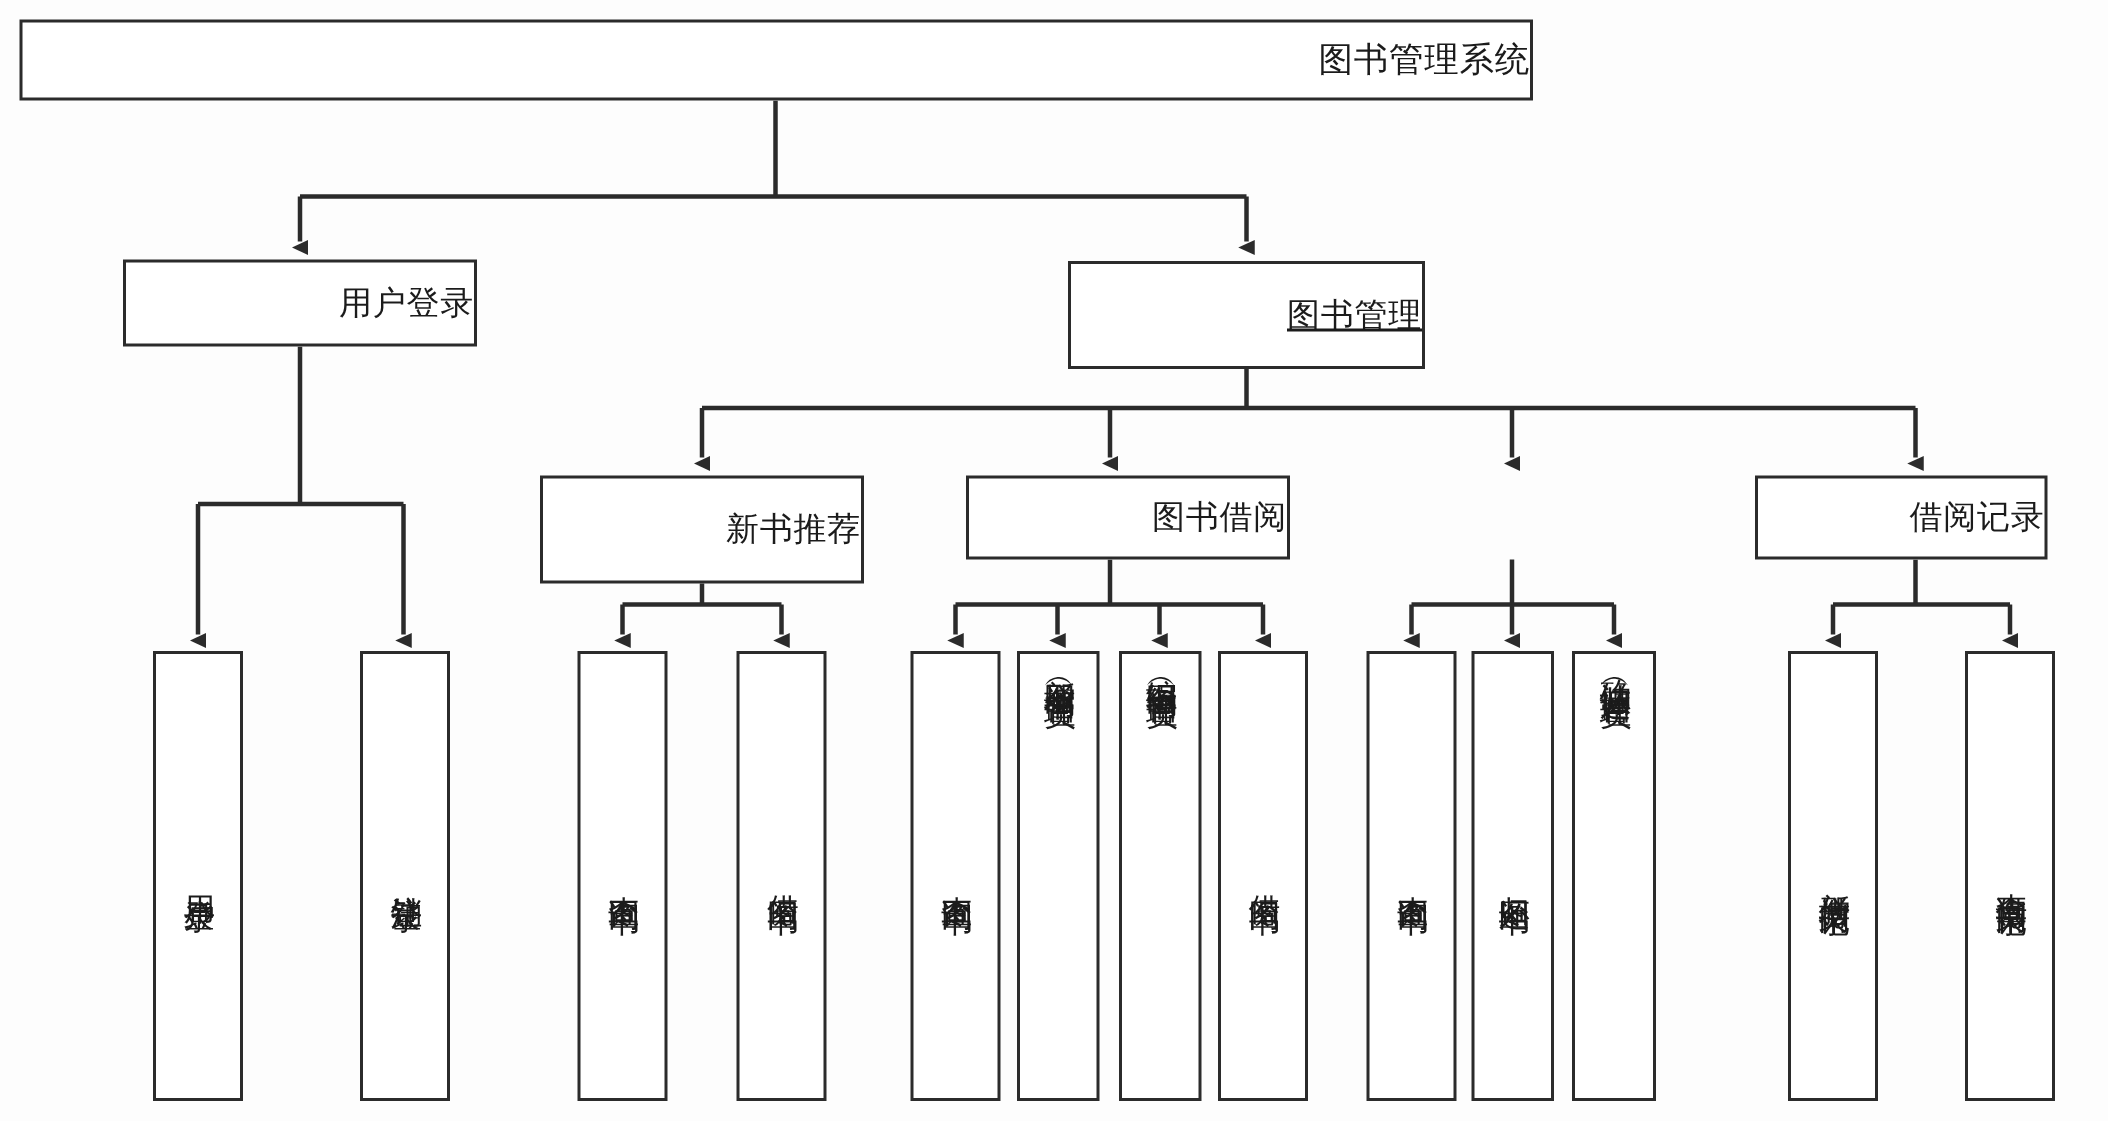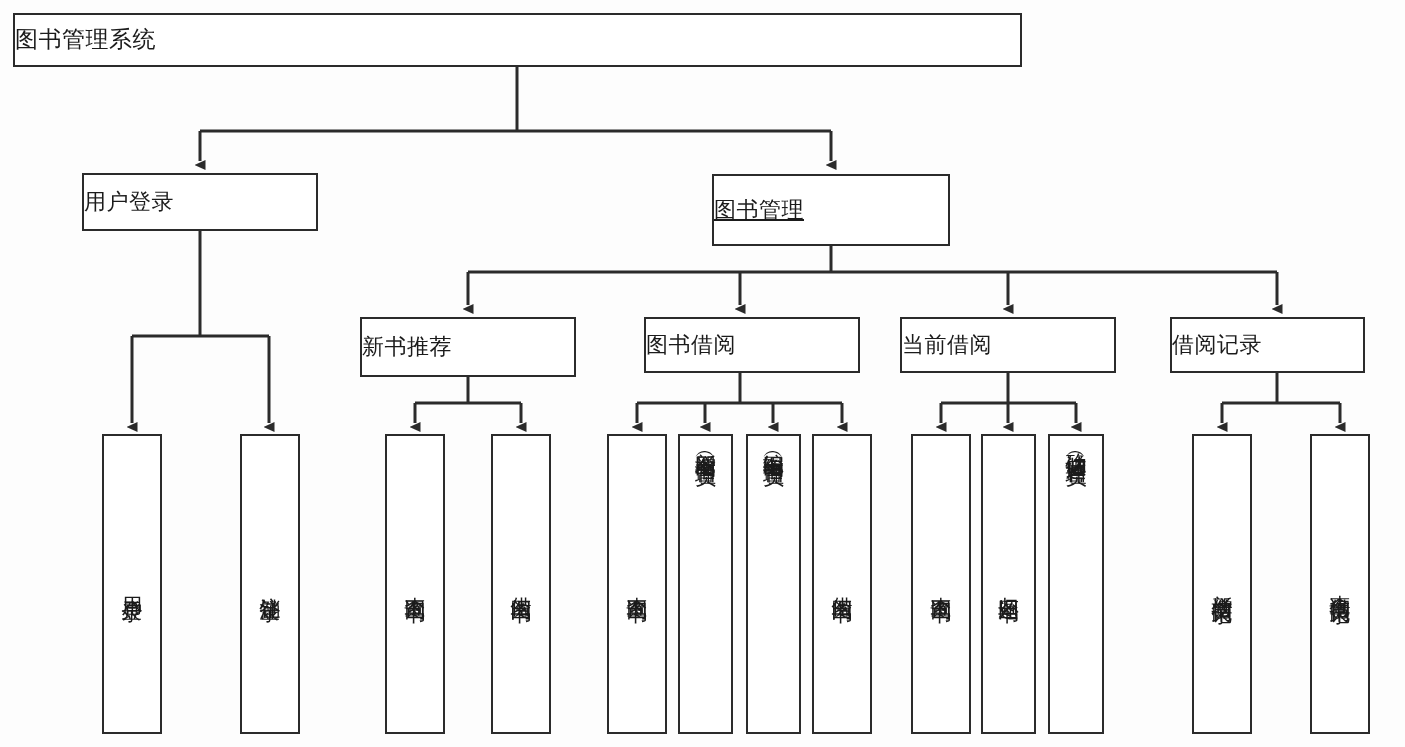--- a/index.html
+++ b/index.html
@@ -13,21 +13,21 @@
   #canvas{position:absolute;left:0;top:0;width:1405px;height:747px;}
   .connectors{position:absolute;left:0;top:0;width:1405px;height:747px;pointer-events:none;}
 
   .node{
     position:absolute;
     box-sizing:border-box;
     background:#ffffff;
     border:2.5px solid #2b2b2b;
     display:flex;
     align-items:center;
-    justify-content:flex-start;
+    justify-content:flex-end;
     color:#1b1b1b;
   }
   .node .lbl{
     display:block;
     text-align:center;
     line-height:1.18;
     letter-spacing:0.5px;
   }
   
   .h-node .lbl{font-size:22px;}
@@ -122,31 +122,28 @@
   </div>
 
   <div class="node h-node" style="left:82px;top:173px;width:236px;height:58px;">
     <span class="lbl">用户登录</span>
   </div>
 
   <div class="node h-node" style="left:712px;top:174px;width:238px;height:72px;text-decoration:underline;">
     <span class="lbl">图书管理</span>
   </div>
 
-  <div class="node h-node" style="left:360px;top:317px;width:216px;height:60px;">
+  <div class="node h-node" style="left:360px;top:317px;width:216px;height:72px;">
     <span class="lbl">新书推荐</span>
   </div>
 
   <div class="node h-node" style="left:632px;top:317px;width:216px;height:56px;margin-left:12px;">
     <span class="lbl">图书借阅</span>
   </div>
 
-  <div class="node h-node" style="left:900px;top:317px;width:216px;height:56px;">
-    <span class="lbl">当前借阅</span>
-  </div>
 
   <div class="node h-node" style="left:1170px;top:317px;width:195px;height:56px;">
     <span class="lbl">借阅记录</span>
   </div>
 
   <div class="node v-node mid" style="left:102px;top:434px;width:60px;height:300px;">
     <span class="lbl">用户登录</span>
   </div>
 
   <div class="node v-node mid" style="left:240px;top:434px;width:60px;height:300px;">

